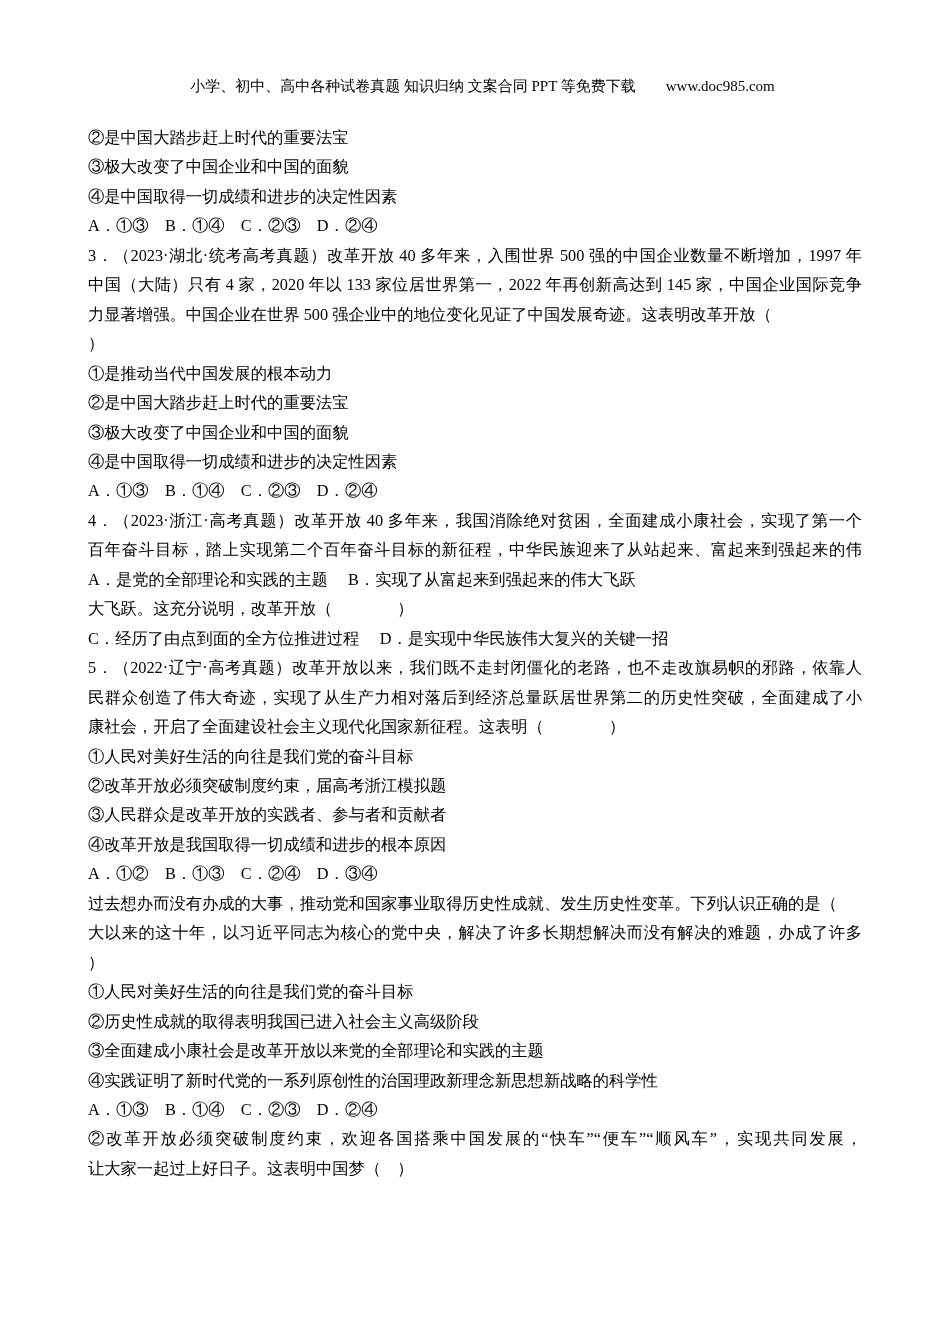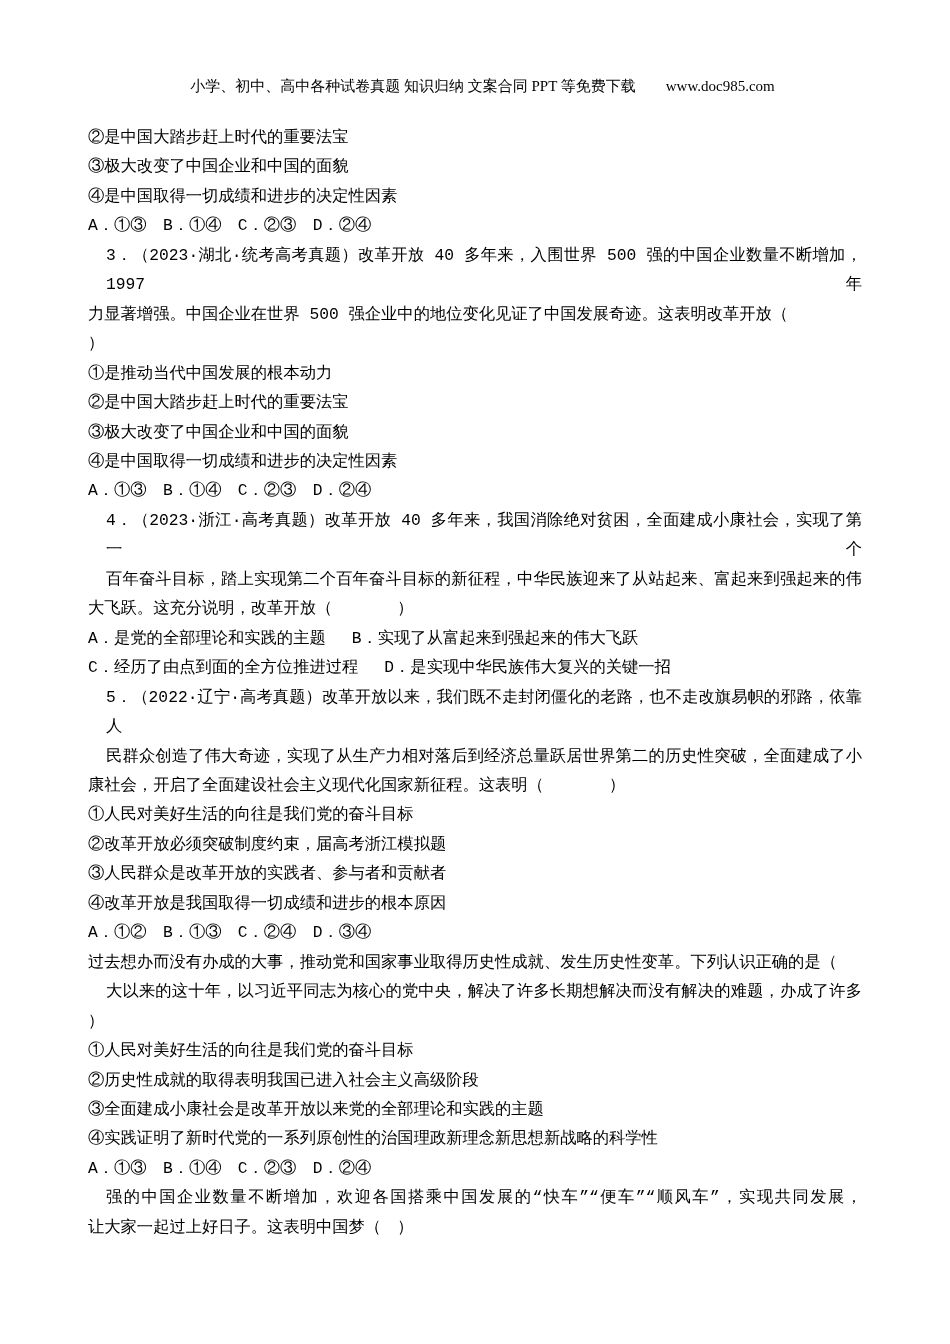--- a/index.html
+++ b/index.html
@@ -36,65 +36,64 @@
     top: 123px;
     left: 88px;
     width: 774px;
     font-size: 16.3px;
     line-height: 29.45px;
   }
   .line {
     white-space: pre-wrap;
     min-height: 29.45px;
     text-align: left;
-    font-family: Liberation Mono, monospace;
   }
   .line.fill {
     text-align: justify;
     text-align-last: justify;
-    margin-left: 18px;
   }
 </style>
 </head>
 <body>
 
 <div class="page">
   <div class="header">
     <span>小学、初中、高中各种试卷真题 知识归纳 文案合同 PPT 等免费下载</span><span class="url">www.doc985.com</span>
   </div>
   <div class="content" id="lines">
       <div class="line">②是中国大踏步赶上时代的重要法宝</div>
       <div class="line">③极大改变了中国企业和中国的面貌</div>
       <div class="line">④是中国取得一切成绩和进步的决定性因素</div>
       <div class="line">A．①③　B．①④　C．②③　D．②④</div>
       <div class="line fill">3．（2023·湖北·统考高考真题）改革开放 40 多年来，入围世界 500 强的中国企业数量不断增加，1997 年</div>
+      <div class="line fill">中国（大陆）只有 4 家，2020 年以 133 家位居世界第一，2022 年再创新高达到 145 家，中国企业国际竞争</div>
       <div class="line">力显著增强。中国企业在世界 500 强企业中的地位变化见证了中国发展奇迹。这表明改革开放（</div>
       <div class="line">）</div>
       <div class="line">①是推动当代中国发展的根本动力</div>
       <div class="line">②是中国大踏步赶上时代的重要法宝</div>
       <div class="line">③极大改变了中国企业和中国的面貌</div>
       <div class="line">④是中国取得一切成绩和进步的决定性因素</div>
       <div class="line">A．①③　B．①④　C．②③　D．②④</div>
       <div class="line fill">4．（2023·浙江·高考真题）改革开放 40 多年来，我国消除绝对贫困，全面建成小康社会，实现了第一个</div>
       <div class="line fill">百年奋斗目标，踏上实现第二个百年奋斗目标的新征程，中华民族迎来了从站起来、富起来到强起来的伟</div>
+      <div class="line">A．是党的全部理论和实践的主题　 B．实现了从富起来到强起来的伟大飞跃</div>
       <div class="line">大飞跃。这充分说明，改革开放（　　　　）</div>
-      <div class="line">A．是党的全部理论和实践的主题　 B．实现了从富起来到强起来的伟大飞跃</div>
       <div class="line">C．经历了由点到面的全方位推进过程　 D．是实现中华民族伟大复兴的关键一招</div>
       <div class="line fill">5．（2022·辽宁·高考真题）改革开放以来，我们既不走封闭僵化的老路，也不走改旗易帜的邪路，依靠人</div>
       <div class="line fill">民群众创造了伟大奇迹，实现了从生产力相对落后到经济总量跃居世界第二的历史性突破，全面建成了小</div>
       <div class="line">康社会，开启了全面建设社会主义现代化国家新征程。这表明（　　　　）</div>
       <div class="line">①人民对美好生活的向往是我们党的奋斗目标</div>
       <div class="line">②改革开放必须突破制度约束，届高考浙江模拟题</div>
       <div class="line">③人民群众是改革开放的实践者、参与者和贡献者</div>
       <div class="line">④改革开放是我国取得一切成绩和进步的根本原因</div>
       <div class="line">A．①②　B．①③　C．②④　D．③④</div>
       <div class="line">过去想办而没有办成的大事，推动党和国家事业取得历史性成就、发生历史性变革。下列认识正确的是（</div>
       <div class="line fill">大以来的这十年，以习近平同志为核心的党中央，解决了许多长期想解决而没有解决的难题，办成了许多</div>
       <div class="line">）</div>
       <div class="line">①人民对美好生活的向往是我们党的奋斗目标</div>
       <div class="line">②历史性成就的取得表明我国已进入社会主义高级阶段</div>
       <div class="line">③全面建成小康社会是改革开放以来党的全部理论和实践的主题</div>
       <div class="line">④实践证明了新时代党的一系列原创性的治国理政新理念新思想新战略的科学性</div>
       <div class="line">A．①③　B．①④　C．②③　D．②④</div>
-      <div class="line fill">强的中国企业数量不断增加，欢迎各国搭乘中国发展的“快车”“便车”“顺风车”，实现共同发展，</div>
+      <div class="line fill">②改革开放必须突破制度约束，欢迎各国搭乘中国发展的“快车”“便车”“顺风车”，实现共同发展，</div>
       <div class="line">让大家一起过上好日子。这表明中国梦（　）</div>
     </div>
 </div>
 
 </body></html>

